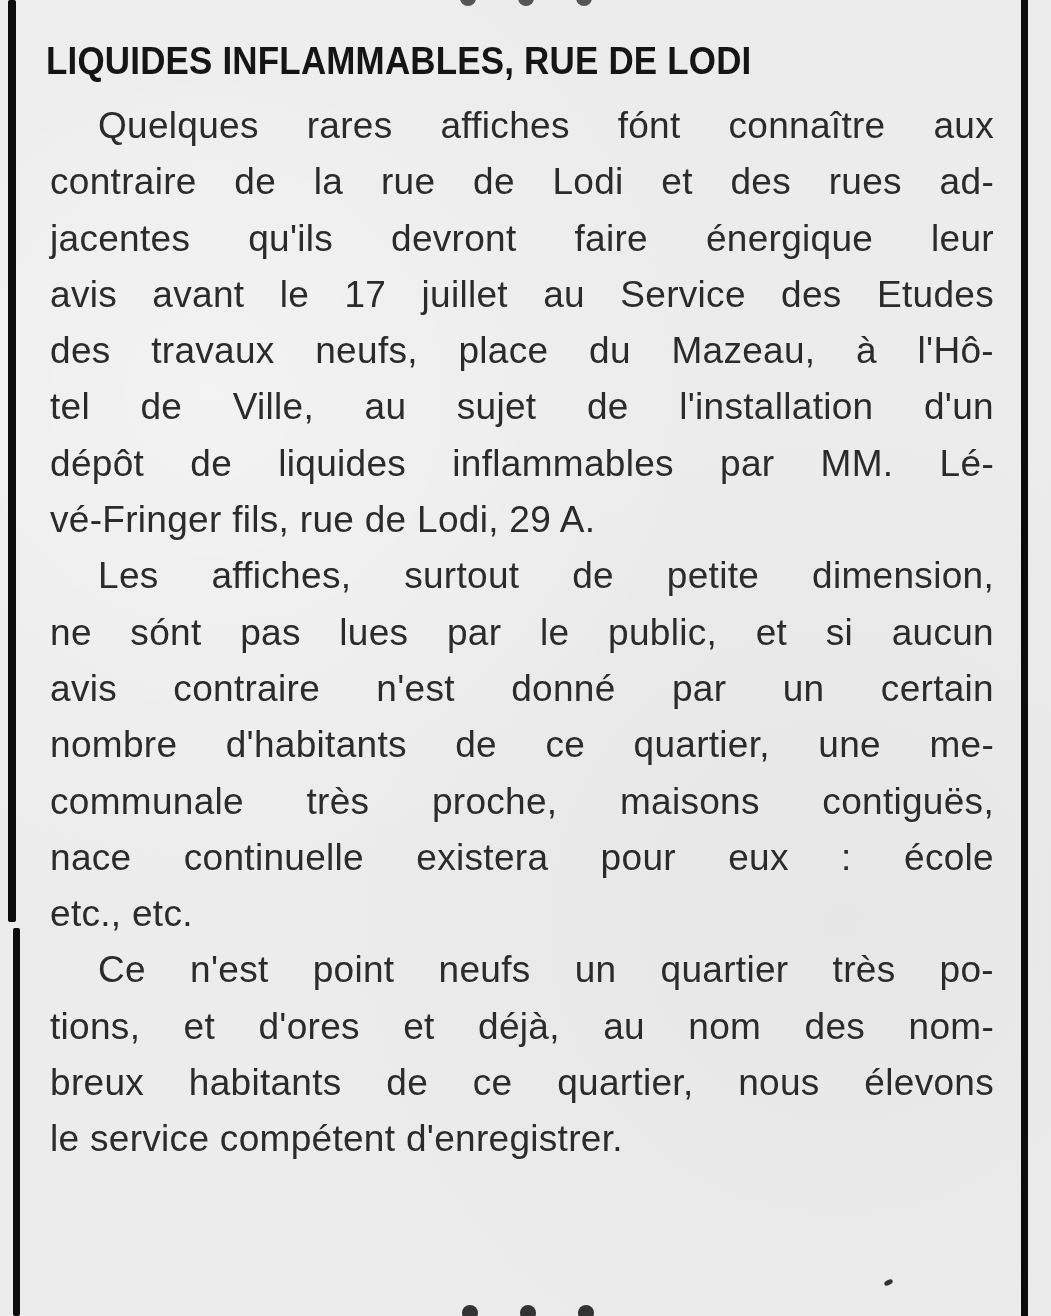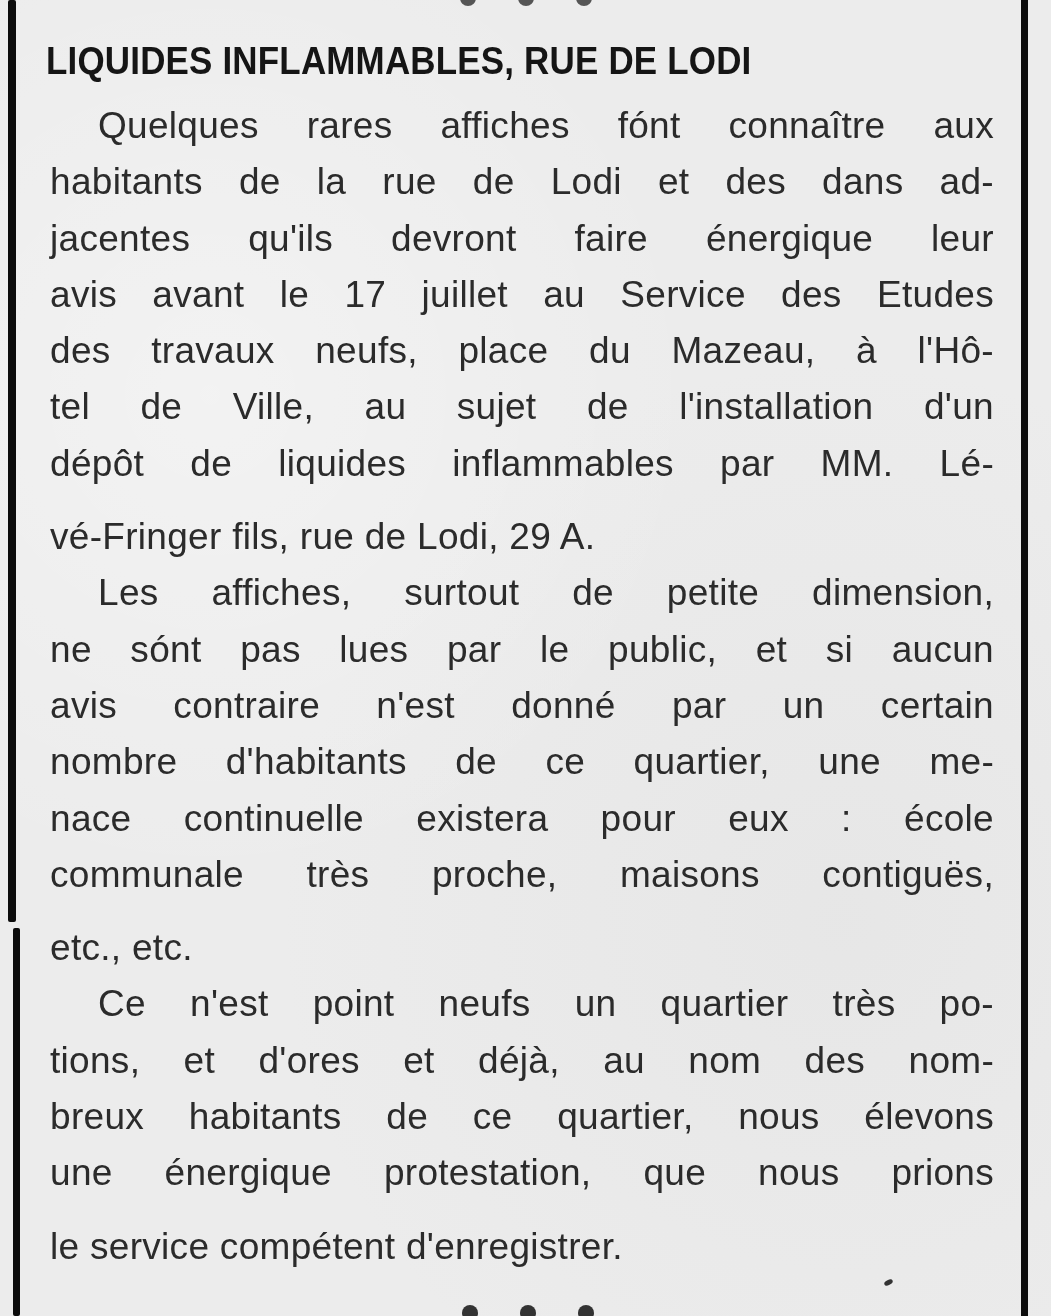--- a/index.html
+++ b/index.html
@@ -95,21 +95,20 @@
     text-align-last: justify;
     color: #2b2b2b;
     letter-spacing: 0.3px;
     font-family: Liberation Sans, sans-serif;
   }
   .line.indent {
     padding-left: 48px;
   }
   .line.last {
     text-align-last: left;
-    margin-top: 17px;
   }
   .speck {
     position: absolute;
     width: 9px;
     height: 5px;
     background: #333;
     border-radius: 50%;
     transform: rotate(-25deg);
   }
 </style>
@@ -127,44 +126,43 @@
   <span></span>
   <span></span>
 </div>
 
 <div class="headline">LIQUIDES INFLAMMABLES, RUE DE LODI</div>
 
 <div class="article">
 
   <div class="paragraph">
     <div class="line indent">Quelques rares affiches fónt connaître aux</div>
-    <div class="line">habitants de la rue de Lodi et des dans ad-</div>
+    <div class="line">contraire de la rue de Lodi et des rues ad-</div>
     <div class="line">jacentes qu'ils devront faire énergique leur</div>
     <div class="line">avis avant le 17 juillet au Service des Etudes</div>
     <div class="line">des travaux neufs, place du Mazeau, à l'Hô-</div>
     <div class="line">tel de Ville, au sujet de l'installation d'un</div>
     <div class="line">dépôt de liquides inflammables par MM. Lé-</div>
     <div class="line last">vé-Fringer fils, rue de Lodi, 29 A.</div>
   </div>
 
   <div class="paragraph">
     <div class="line indent">Les affiches, surtout de petite dimension,</div>
     <div class="line">ne sónt pas lues par le public, et si aucun</div>
     <div class="line">avis contraire n'est donné par un certain</div>
     <div class="line">nombre d'habitants de ce quartier, une me-</div>
+    <div class="line">communale très proche, maisons contiguës,</div>
     <div class="line">nace continuelle existera pour eux : école</div>
-    <div class="line">communale très proche, maisons contiguës,</div>
     <div class="line last">etc., etc.</div>
   </div>
 
   <div class="paragraph">
     <div class="line indent">Ce n'est point neufs un quartier très po-</div>
     <div class="line">tions, et d'ores et déjà, au nom des nom-</div>
     <div class="line">breux habitants de ce quartier, nous élevons</div>
-    <div class="line">une énergique protestation, que nous prions</div>
     <div class="line last">le service compétent d'enregistrer.</div>
   </div>
 </div>
 
 <div class="speck" style="left:884px; top:1280px;"></div>
 
 <div class="dots dots-bottom">
   <span></span>
   <span></span>
   <span></span>

